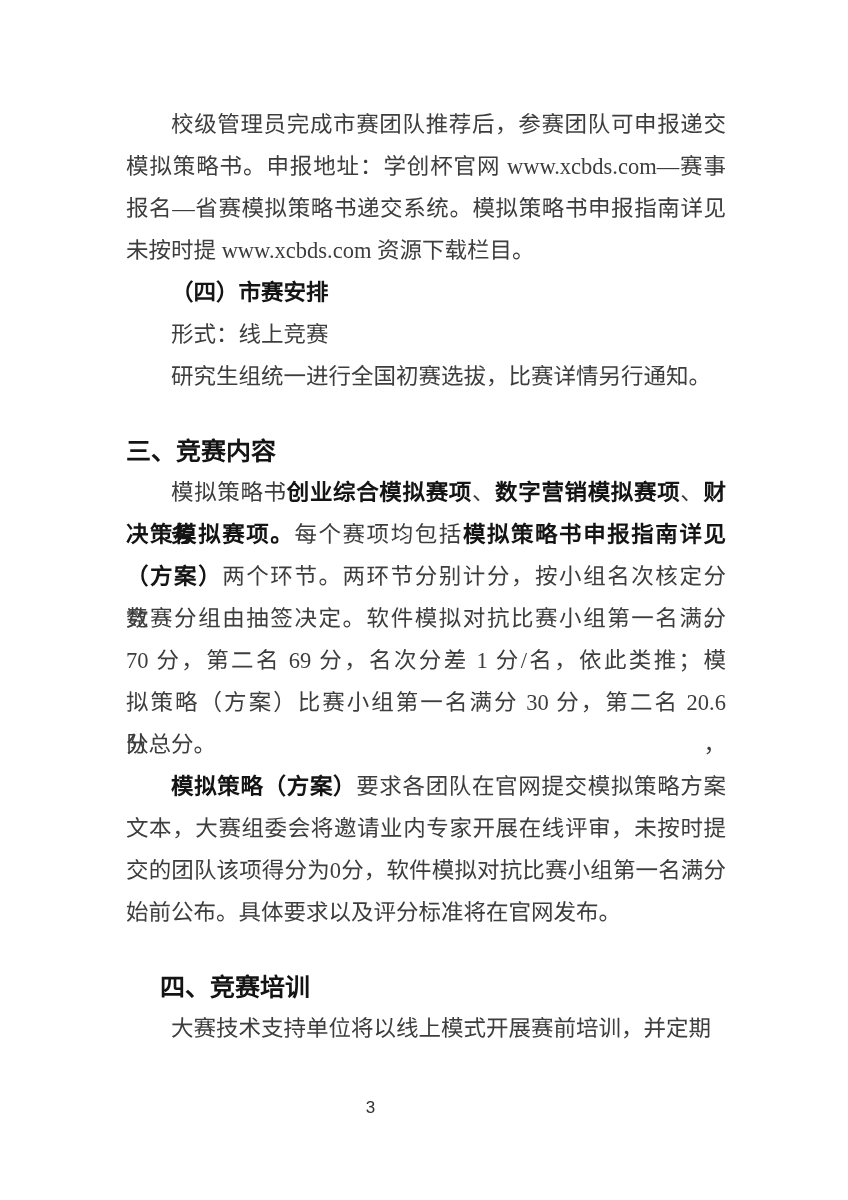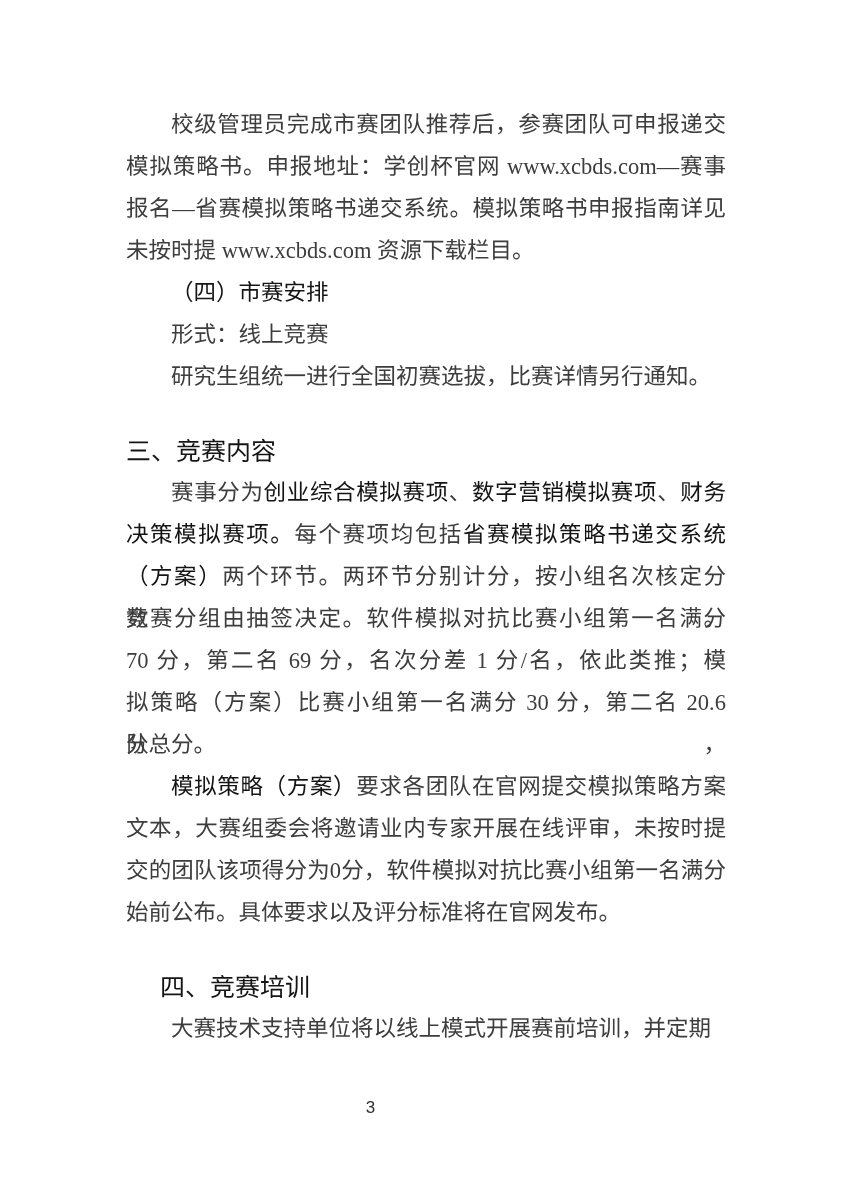--- a/index.html
+++ b/index.html
@@ -46,21 +46,21 @@
   .line.chapter-heading {
     font-family: "Liberation Sans", sans-serif;
     font-weight: bold;
     font-size: 25px;
     color: #121212;
     margin-top: 32px;
   }
   .seg { color: inherit; }
   .seg.bold {
     font-family: "Liberation Sans", sans-serif;
-    font-weight: normal;
+    font-weight: bold;
     color: #141414;
   }
   .page-number {
     position: absolute;
     left: 0;
     top: 1098px;
     width: 100%;
     text-align: center;
     font-size: 17px;
     color: #2f2f2f;
@@ -73,22 +73,22 @@
 <div class="page">
   <div class="content" id="doc-lines">
       <div class="line body indent justify"><span class="seg">校级管理员完成市赛团队推荐后，参赛团队可申报递交</span></div>
       <div class="line body justify"><span class="seg">模拟策略书。申报地址：学创杯官网 www.xcbds.com—赛事</span></div>
       <div class="line body justify"><span class="seg">报名—省赛模拟策略书递交系统。模拟策略书申报指南详见</span></div>
       <div class="line body"><span class="seg">未按时提 www.xcbds.com 资源下载栏目。</span></div>
       <div class="line section-heading indent"><span class="seg bold">（四）市赛安排</span></div>
       <div class="line body indent"><span class="seg">形式：线上竞赛</span></div>
       <div class="line body indent"><span class="seg">研究生组统一进行全国初赛选拔，比赛详情另行通知。</span></div>
       <div class="line chapter-heading"><span class="seg bold">三、竞赛内容</span></div>
-      <div class="line body indent justify"><span class="seg">赛事分为</span><span class="seg bold">创业综合模拟赛项</span><span class="seg">、</span><span class="seg bold">数字营销模拟赛项</span><span class="seg">、</span><span class="seg bold">财务</span></div>
-      <div class="line body justify"><span class="seg bold">决策模拟赛项。</span><span class="seg">每个赛项均包括</span><span class="seg bold">省赛模拟策略书递交系统</span></div>
+      <div class="line body indent justify"><span class="seg">模拟策略书</span><span class="seg bold">创业综合模拟赛项</span><span class="seg">、</span><span class="seg bold">数字营销模拟赛项</span><span class="seg">、</span><span class="seg bold">财务</span></div>
+      <div class="line body justify"><span class="seg bold">决策模拟赛项。</span><span class="seg">每个赛项均包括</span><span class="seg bold">模拟策略书申报指南详见</span></div>
       <div class="line body justify"><span class="seg bold">（方案）</span><span class="seg">两个环节。两环节分别计分，按小组名次核定分数。</span></div>
       <div class="line body justify"><span class="seg">竞赛分组由抽签决定。软件模拟对抗比赛小组第一名满分</span></div>
       <div class="line body justify"><span class="seg">70 分，第二名 69 分，名次分差 1 分/名，依此类推；模</span></div>
       <div class="line body justify"><span class="seg">拟策略（方案）比赛小组第一名满分 30 分，第二名 20.6 分，</span></div>
       <div class="line body"><span class="seg">队总分。</span></div>
       <div class="line body indent justify"><span class="seg bold">模拟策略（方案）</span><span class="seg">要求各团队在官网提交模拟策略方案</span></div>
       <div class="line body justify"><span class="seg">文本，大赛组委会将邀请业内专家开展在线评审，未按时提</span></div>
       <div class="line body justify"><span class="seg">交的团队该项得分为0分，软件模拟对抗比赛小组第一名满分</span></div>
       <div class="line body"><span class="seg">始前公布。具体要求以及评分标准将在官网发布。</span></div>
       <div class="line chapter-heading indent-sm"><span class="seg bold">四、竞赛培训</span></div>

